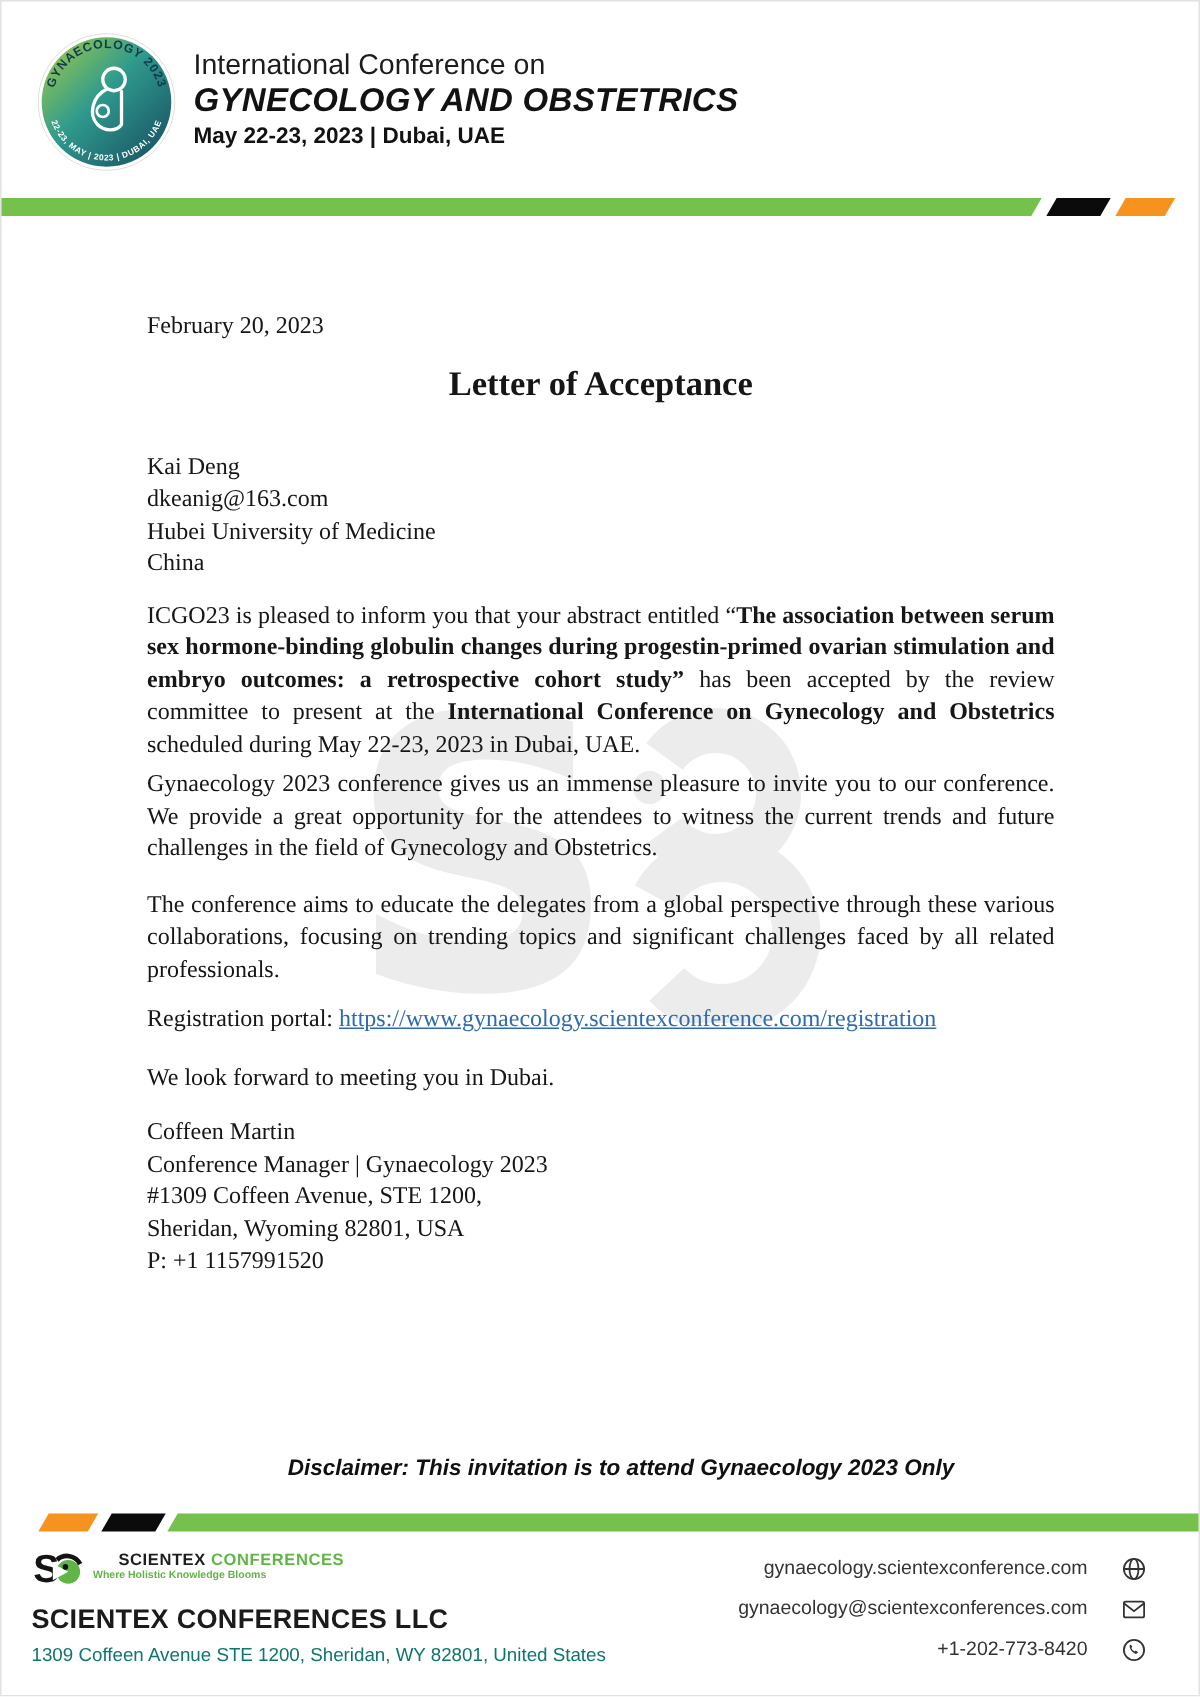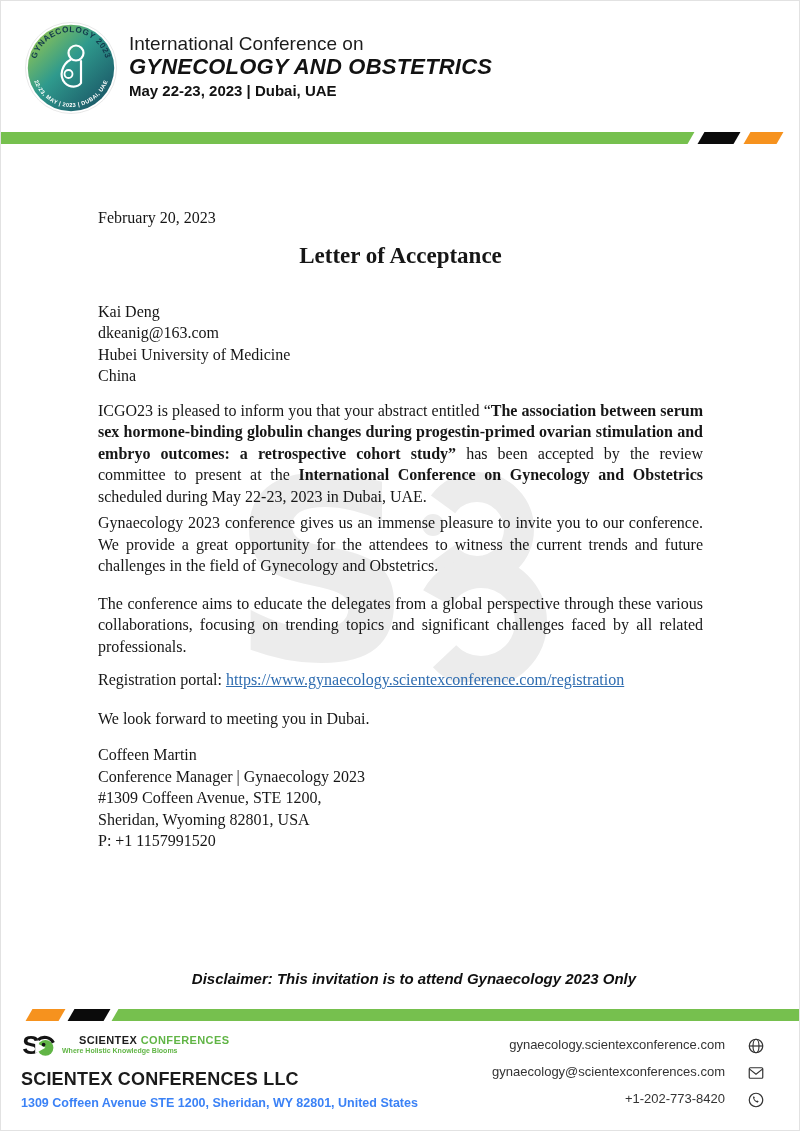--- a/index.html
+++ b/index.html
@@ -46,21 +46,21 @@
   }
   
   .footer-left{position:absolute;left:20px;top:1031px;}
   .brand-row{display:flex;align-items:flex-start;}
   .brand-words{margin-left:7px;padding-top:2px;}
   .brand-name{font-size:11px;font-weight:800;letter-spacing:.4px;line-height:12px;margin-left:17px;}
   .brand-name .bk{color:#1d1d1d;}
   .brand-name .gr{color:#61b546;}
   .brand-tag{font-size:7px;color:#61b546;font-weight:700;line-height:9px;}
   .company{font-size:18px;font-weight:700;color:#1b1b1b;margin-top:9px;letter-spacing:.2px;}
-  .address{font-size:12.5px;font-weight:700;color:#3b82f6;margin-top:6px;}
+  .address{font-size:12.5px;font-weight:400;color:#0f766e;margin-top:6px;}
   .website{font-size:17px;color:#3a3a3a;margin-top:20px;}
   .footer-right{position:absolute;right:34px;top:1036px;text-align:right;}
   .contact-row{display:flex;align-items:flex-start;justify-content:flex-end;margin-bottom:9px;gap:12px;}
   .contact-row .txt{font-size:13px;color:#333;}
   .contact-row .ic{margin-left:10px;width:18px;height:18px;flex:0 0 auto;}
 </style>
 </head>
 <body>
 
 <div class="page">

